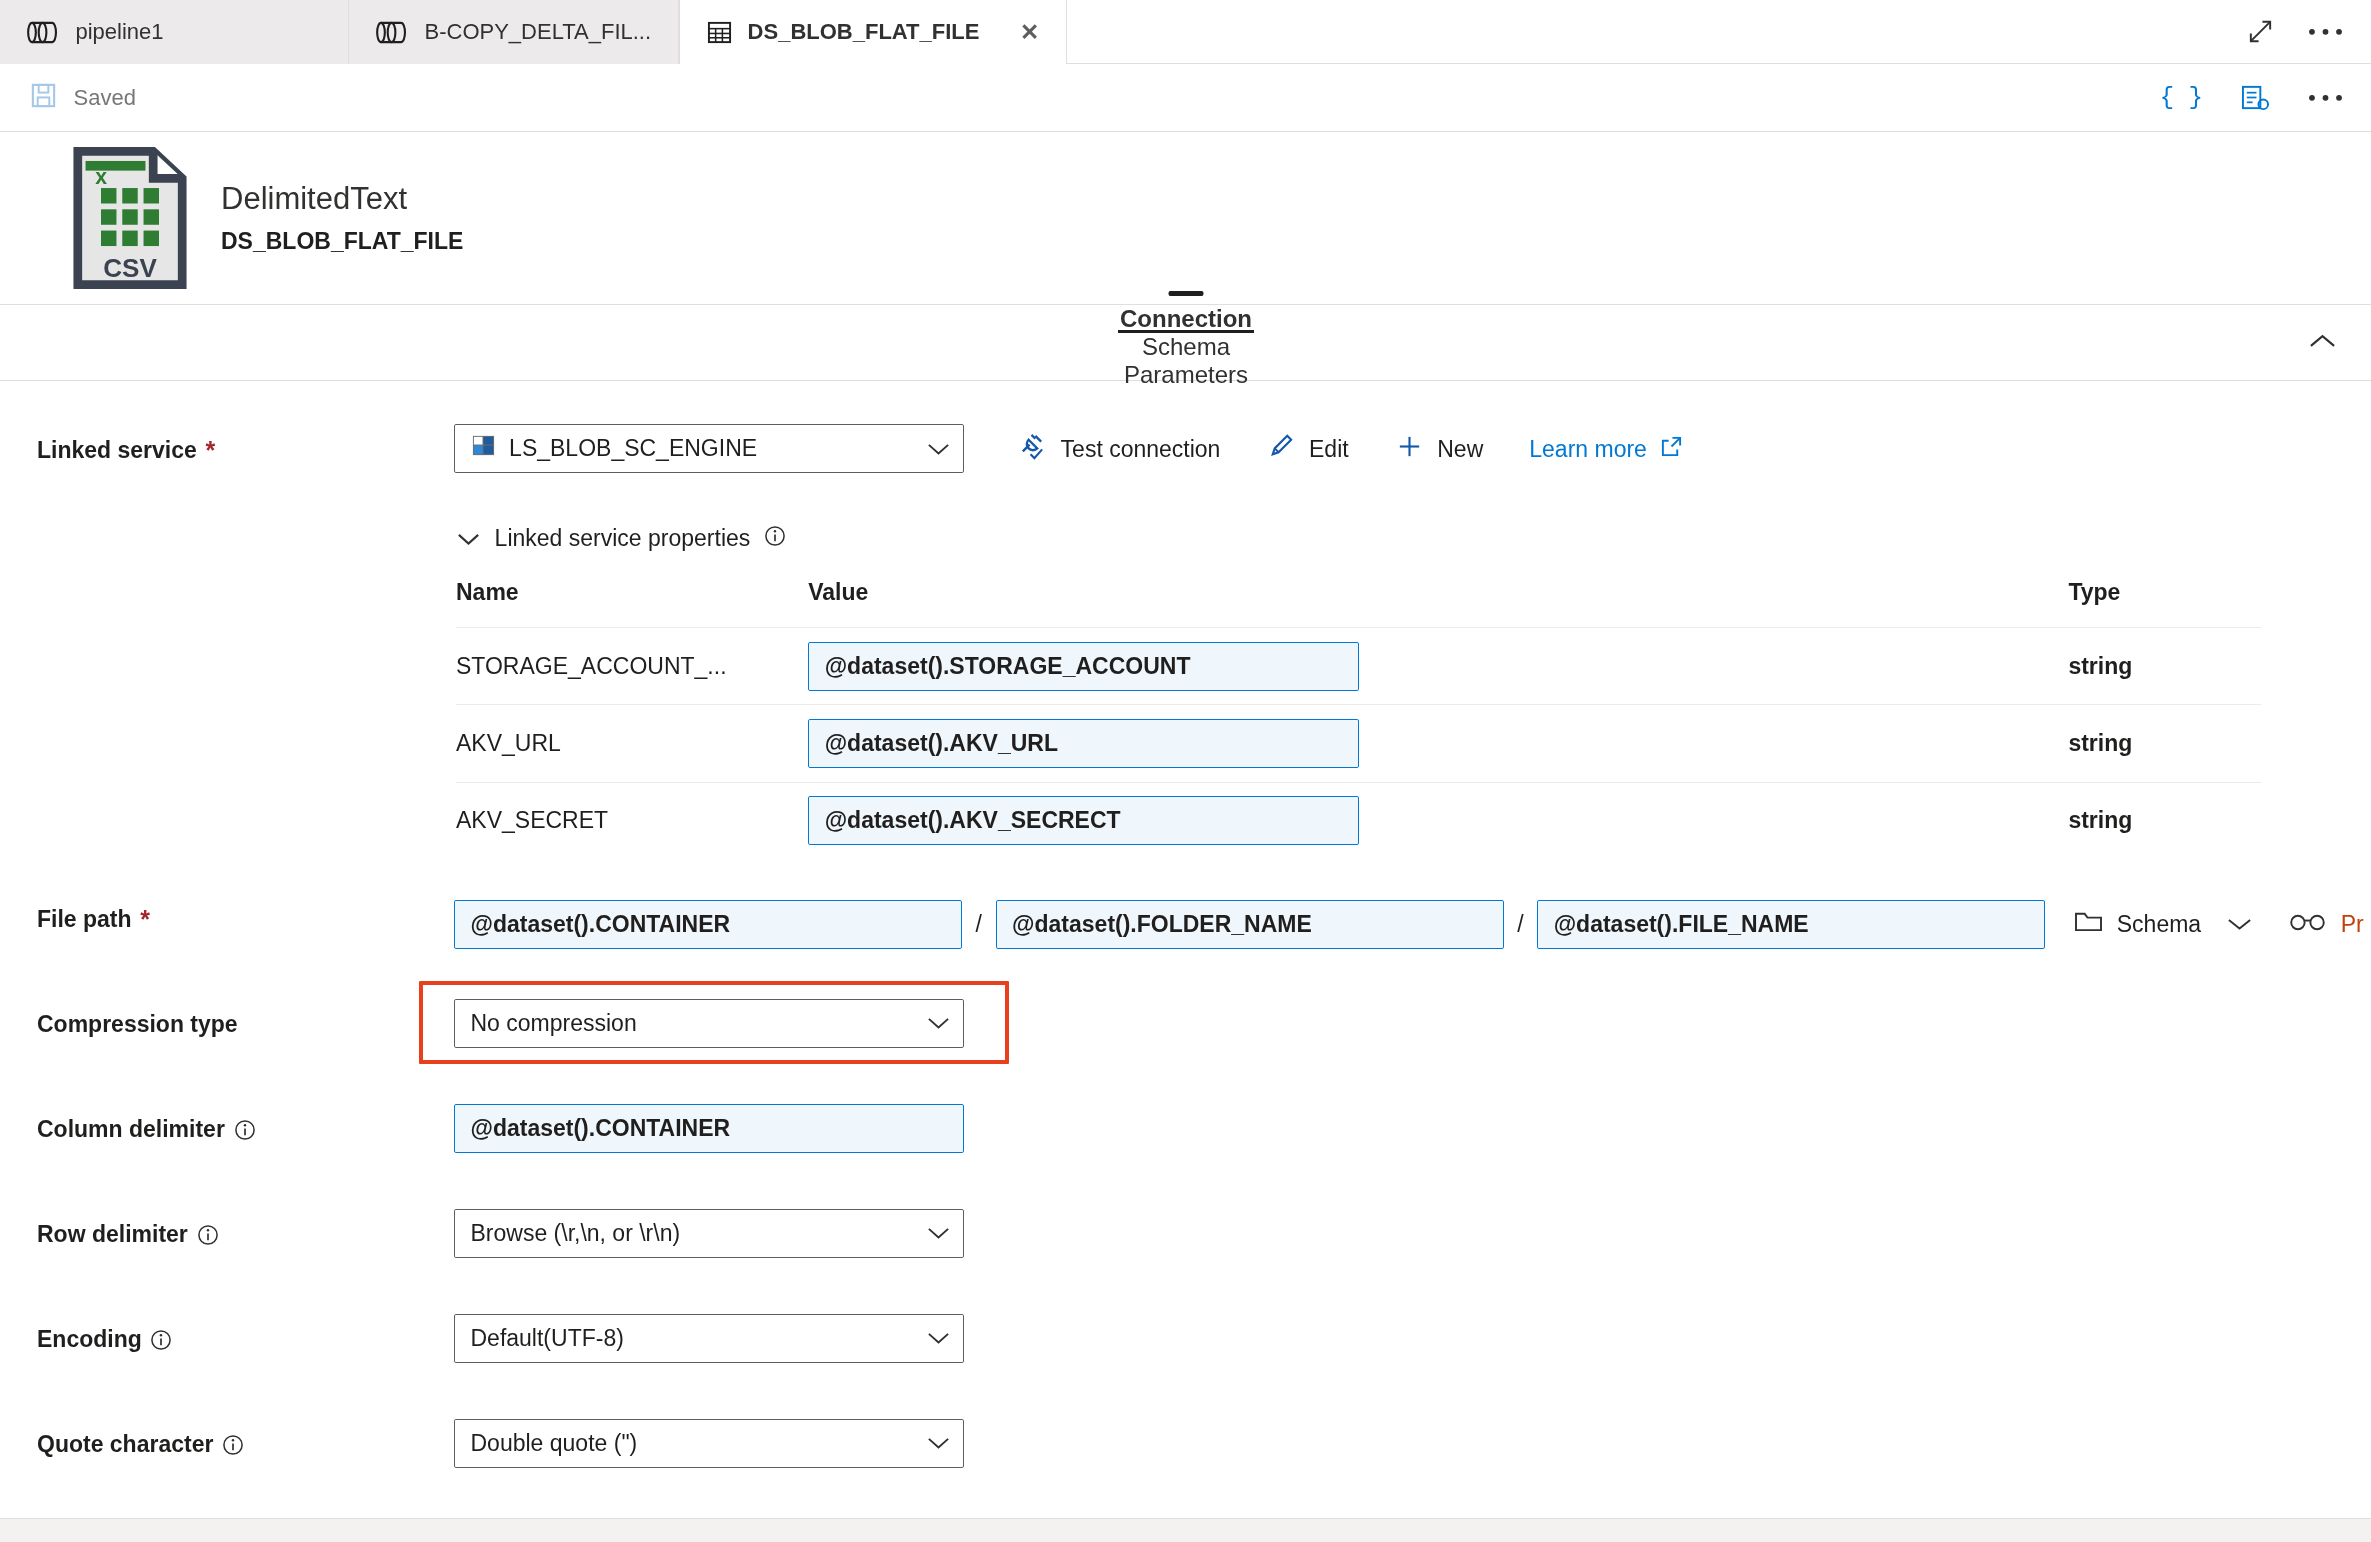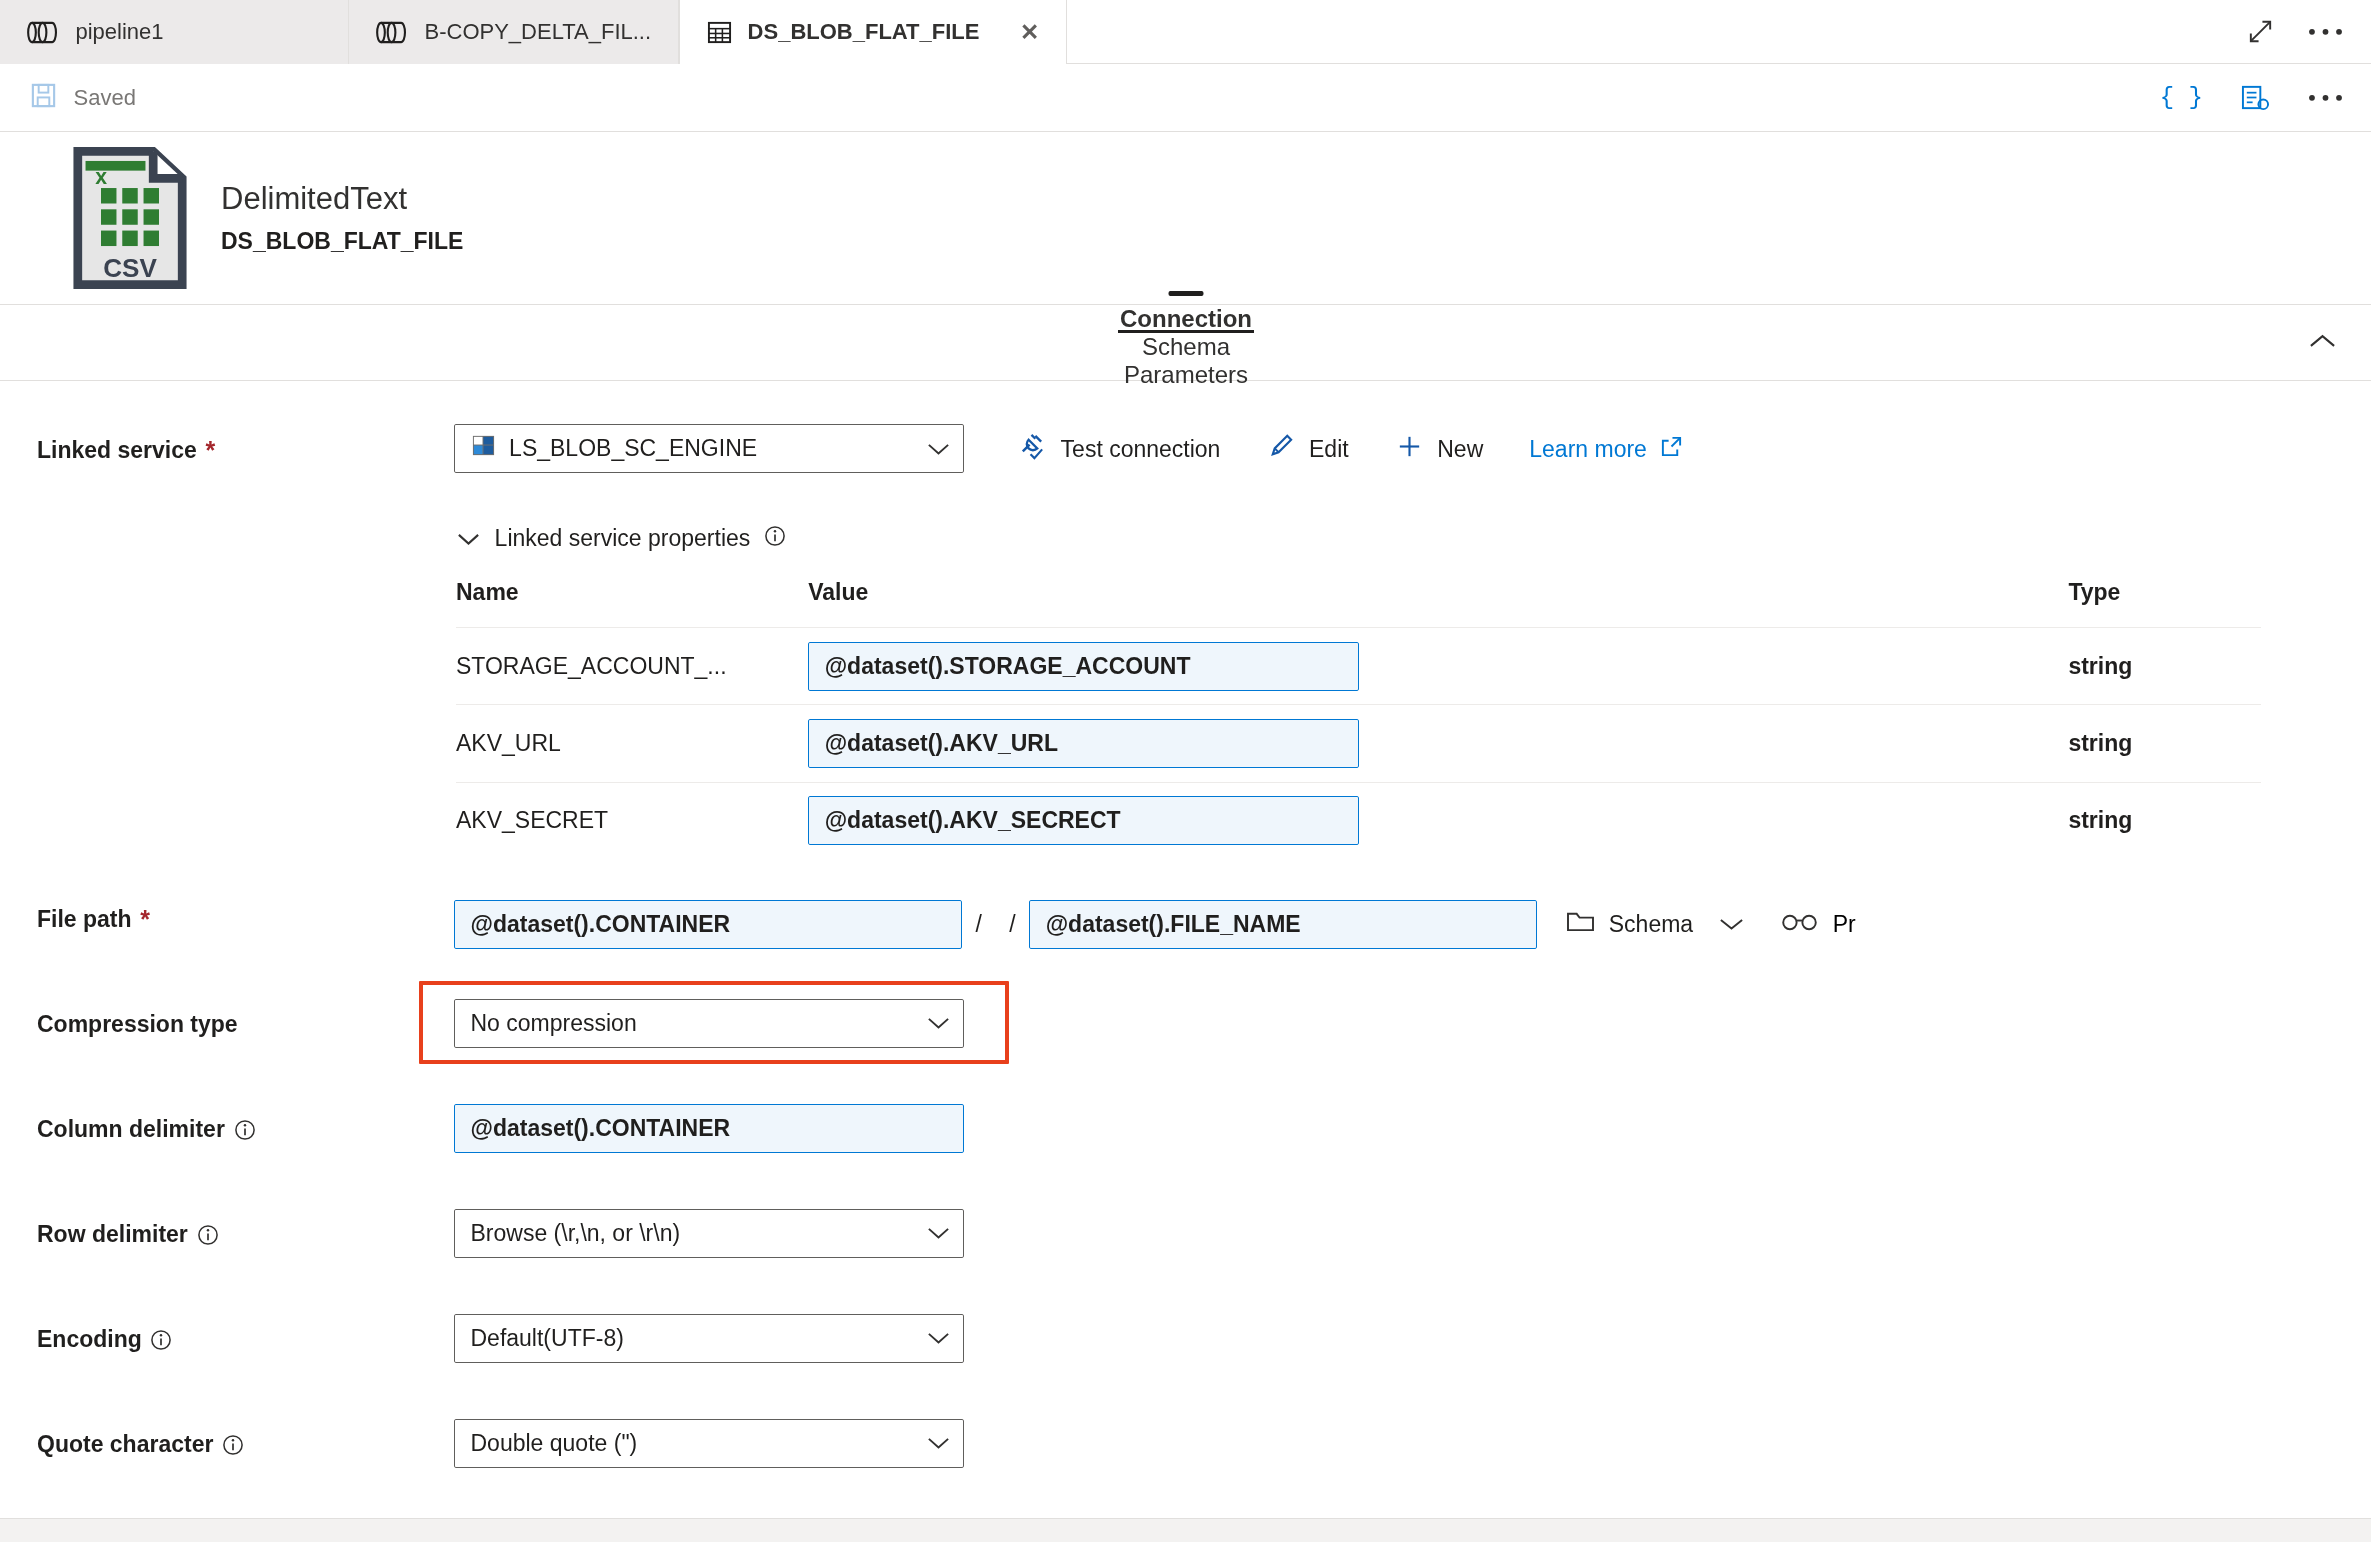--- a/index.html
+++ b/index.html
@@ -268,21 +268,21 @@
   .browse {
     display: flex; align-items: center; gap: 13.6px;
     font-size: 23px; color: #201f1e; cursor: pointer;
     margin-left: 29px;
   }
   .browse-split {
     margin-left: 25px; cursor: pointer; display: flex; align-items: center;
   }
   .preview {
     display: flex; align-items: center; gap: 13.6px;
-    font-size: 23px; color: #000000; cursor: pointer;
+    font-size: 23px; color: #c2410c; cursor: pointer;
     margin-left: 35px; white-space: nowrap;
   }
 
   
   .annot {
     position: absolute;
     border: 4.9px solid #e8401c;
     pointer-events: none;
     border-radius: 1px;
   }
@@ -551,20 +551,21 @@
   </div>
 
   <div class="row" style="margin-top:35px;">
     <div class="row-label">
       <span>File path</span>
       <span class="req">*</span>
     </div>
     <div class="filepath-row">
       <div class="expr w524">@dataset().CONTAINER</div>
       <span class="slash">/</span>
+      <div class="expr w524">@dataset().FOLDER_NAME</div>
       <span class="slash">/</span>
       <div class="expr w524">@dataset().FILE_NAME</div>
 
       <div class="browse">
         <span>
           <svg width="29" height="25" viewBox="0 0 30 26">
             <path d="M2 5 H11 L14 9 H28 V22 H2 Z" fill="none" stroke="#323130" stroke-width="2"></path>
           </svg>
         </span>
         <span>Schema</span>

